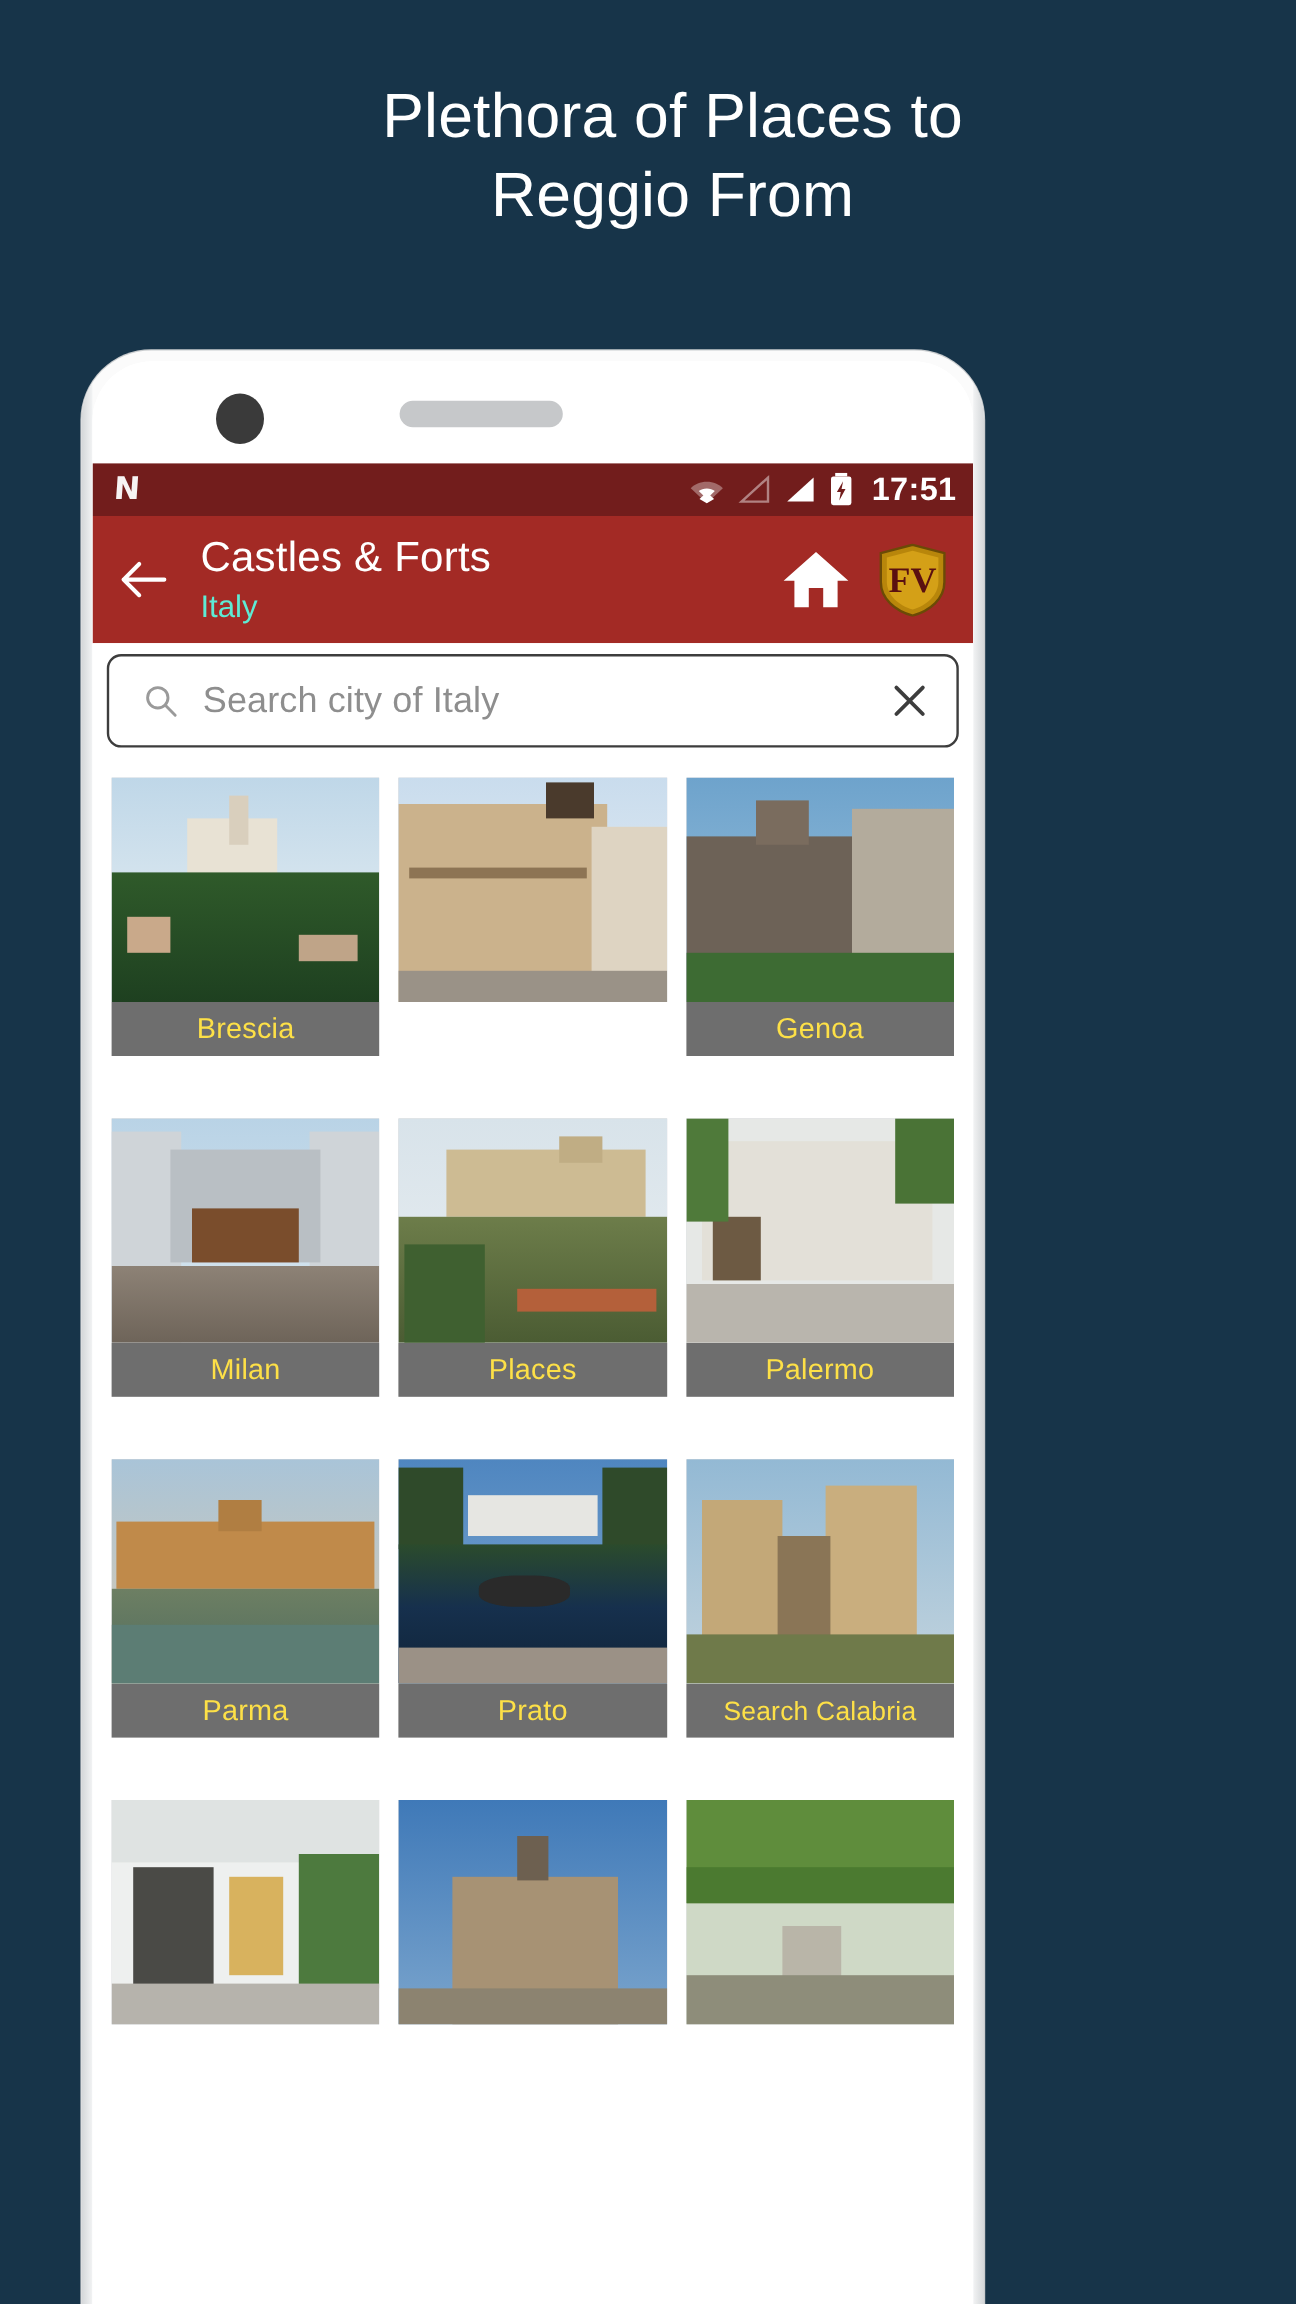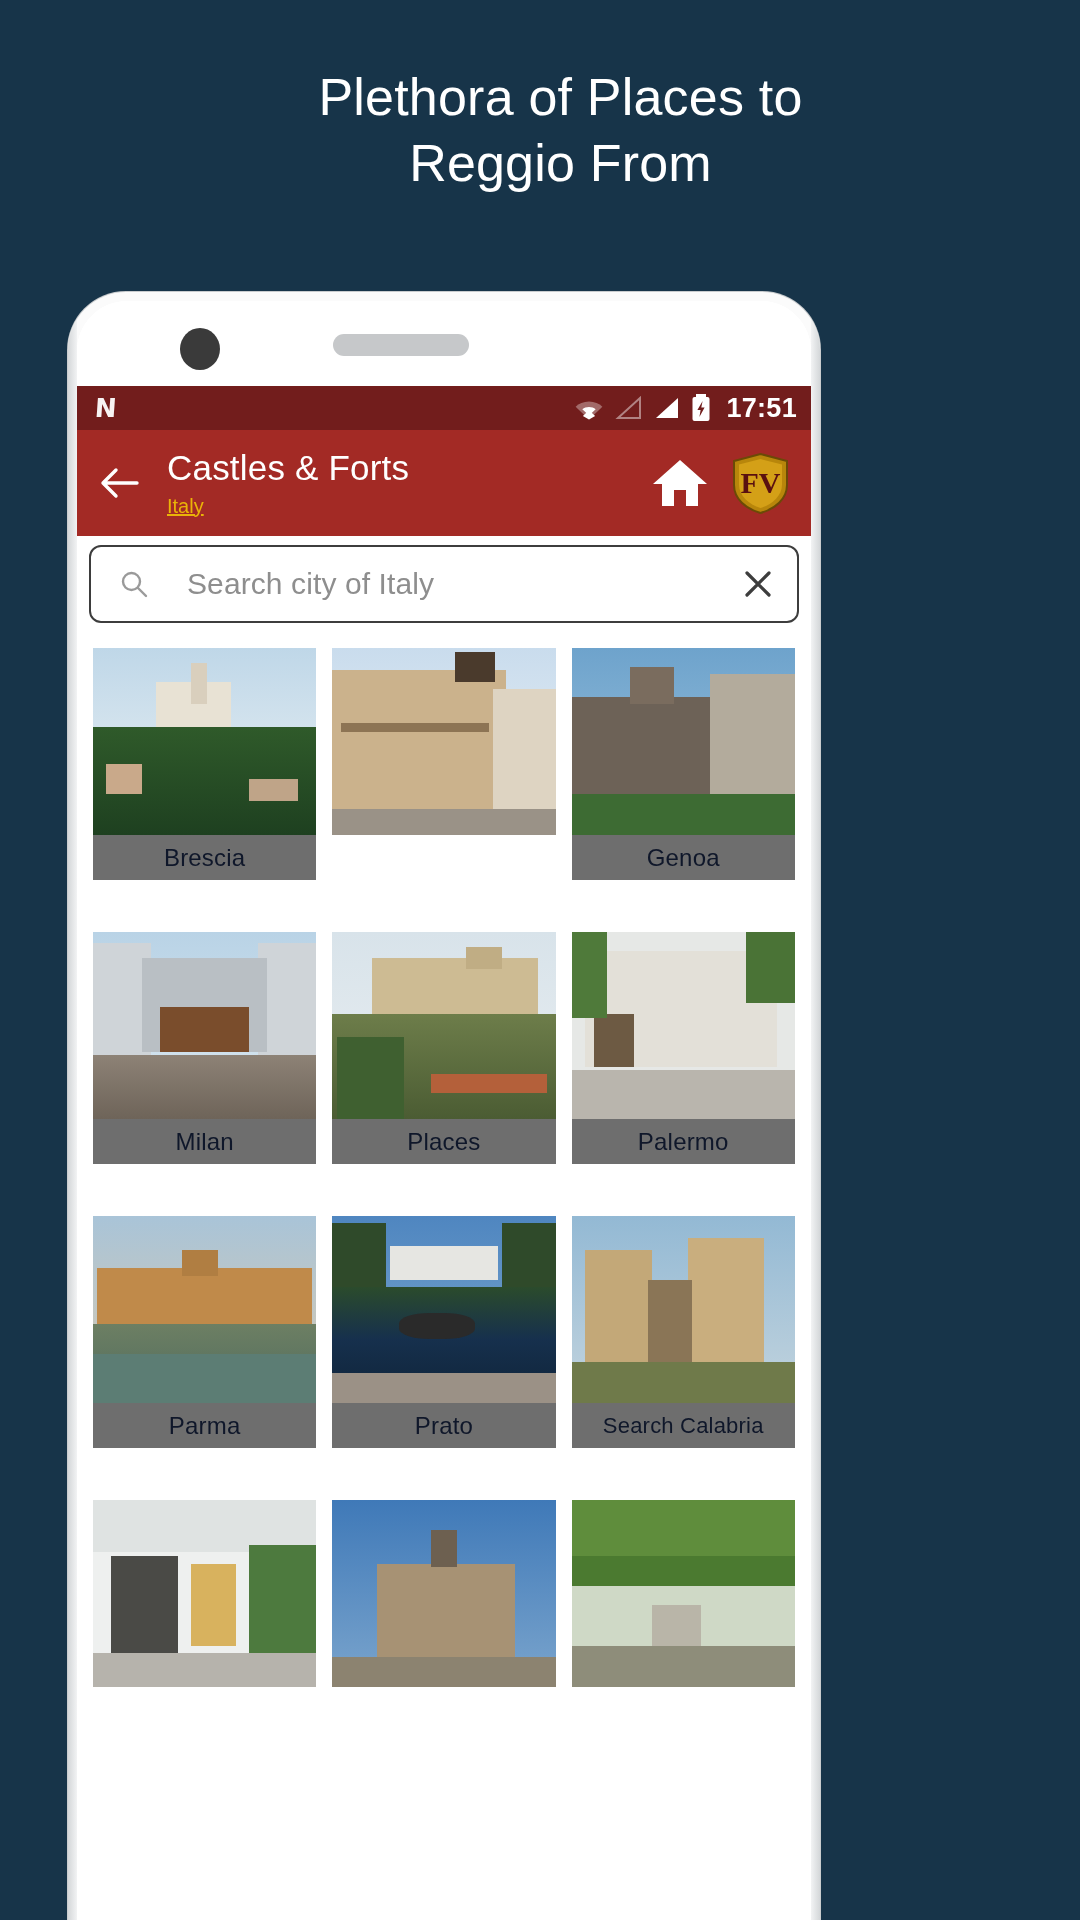--- a/index.html
+++ b/index.html
@@ -98,43 +98,42 @@
   #back-button {
     width:84px; height:106px;
     display:flex; align-items:center; justify-content:center;
   }
   #titles { flex:1; padding-left:6px; }
   #app-title {
     color:#ffffff; font-size:35px; font-weight:400;
     line-height:1.15; letter-spacing:.2px;
   }
   #app-subtitle {
-    color:#eab308; font-size:20px; font-weight:400;
-    line-height:1.2; margin-top:5px;text-decoration:underline;
+    color:#5eead4; font-size:26px; font-weight:400;
+    line-height:1.2; margin-top:5px;
   }
   #appbar-actions {
     display:flex; align-items:center; gap:22px;
     padding-right:22px;
   }
   #brand-logo {
     width:57px; height:61px; position:relative;
   }
 
   
   #search-wrap {
     position:absolute; left:0; top:150px; width:734px; height:96px;
     background:#ffffff; padding:9px 12px 0 12px;
   }
   #search-box {
     width:710px; height:78px;
     border:2px solid #3d3d3d; border-radius:12px;
     background:#ffffff;
     display:flex; align-items:center;
     padding:0 22px 0 28px;
-    gap:18px;
   }
   #search-input-text {
     flex:1; margin-left:20px;
     color:#8e8e8e; font-size:30px; font-weight:400;
     letter-spacing:.1px;
   }
 
   
   #grid {
     position:absolute; left:0; top:252px;
@@ -150,21 +149,21 @@
     display:flex; flex-direction:column; align-items:center;
   }
   .card-photo {
     width:100%; height:187px;
     background:#cfd3d6; position:relative; overflow:hidden;
   }
   .card-label {
     width:100%; height:45px;
     background:#6e6e6e;
     display:flex; align-items:center; justify-content:center;
-    color:#0f172a; font-size:24px; font-weight:400;
+    color:#fde047; font-size:24px; font-weight:400;
     letter-spacing:.2px;
     white-space:nowrap;
   }
   .card-label.narrow { font-size:22px; }
 
   
   .sky   { position:absolute; inset:0; }
   .ground{ position:absolute; left:0; right:0; bottom:0; }
   .bld   { position:absolute; }
 </style>

